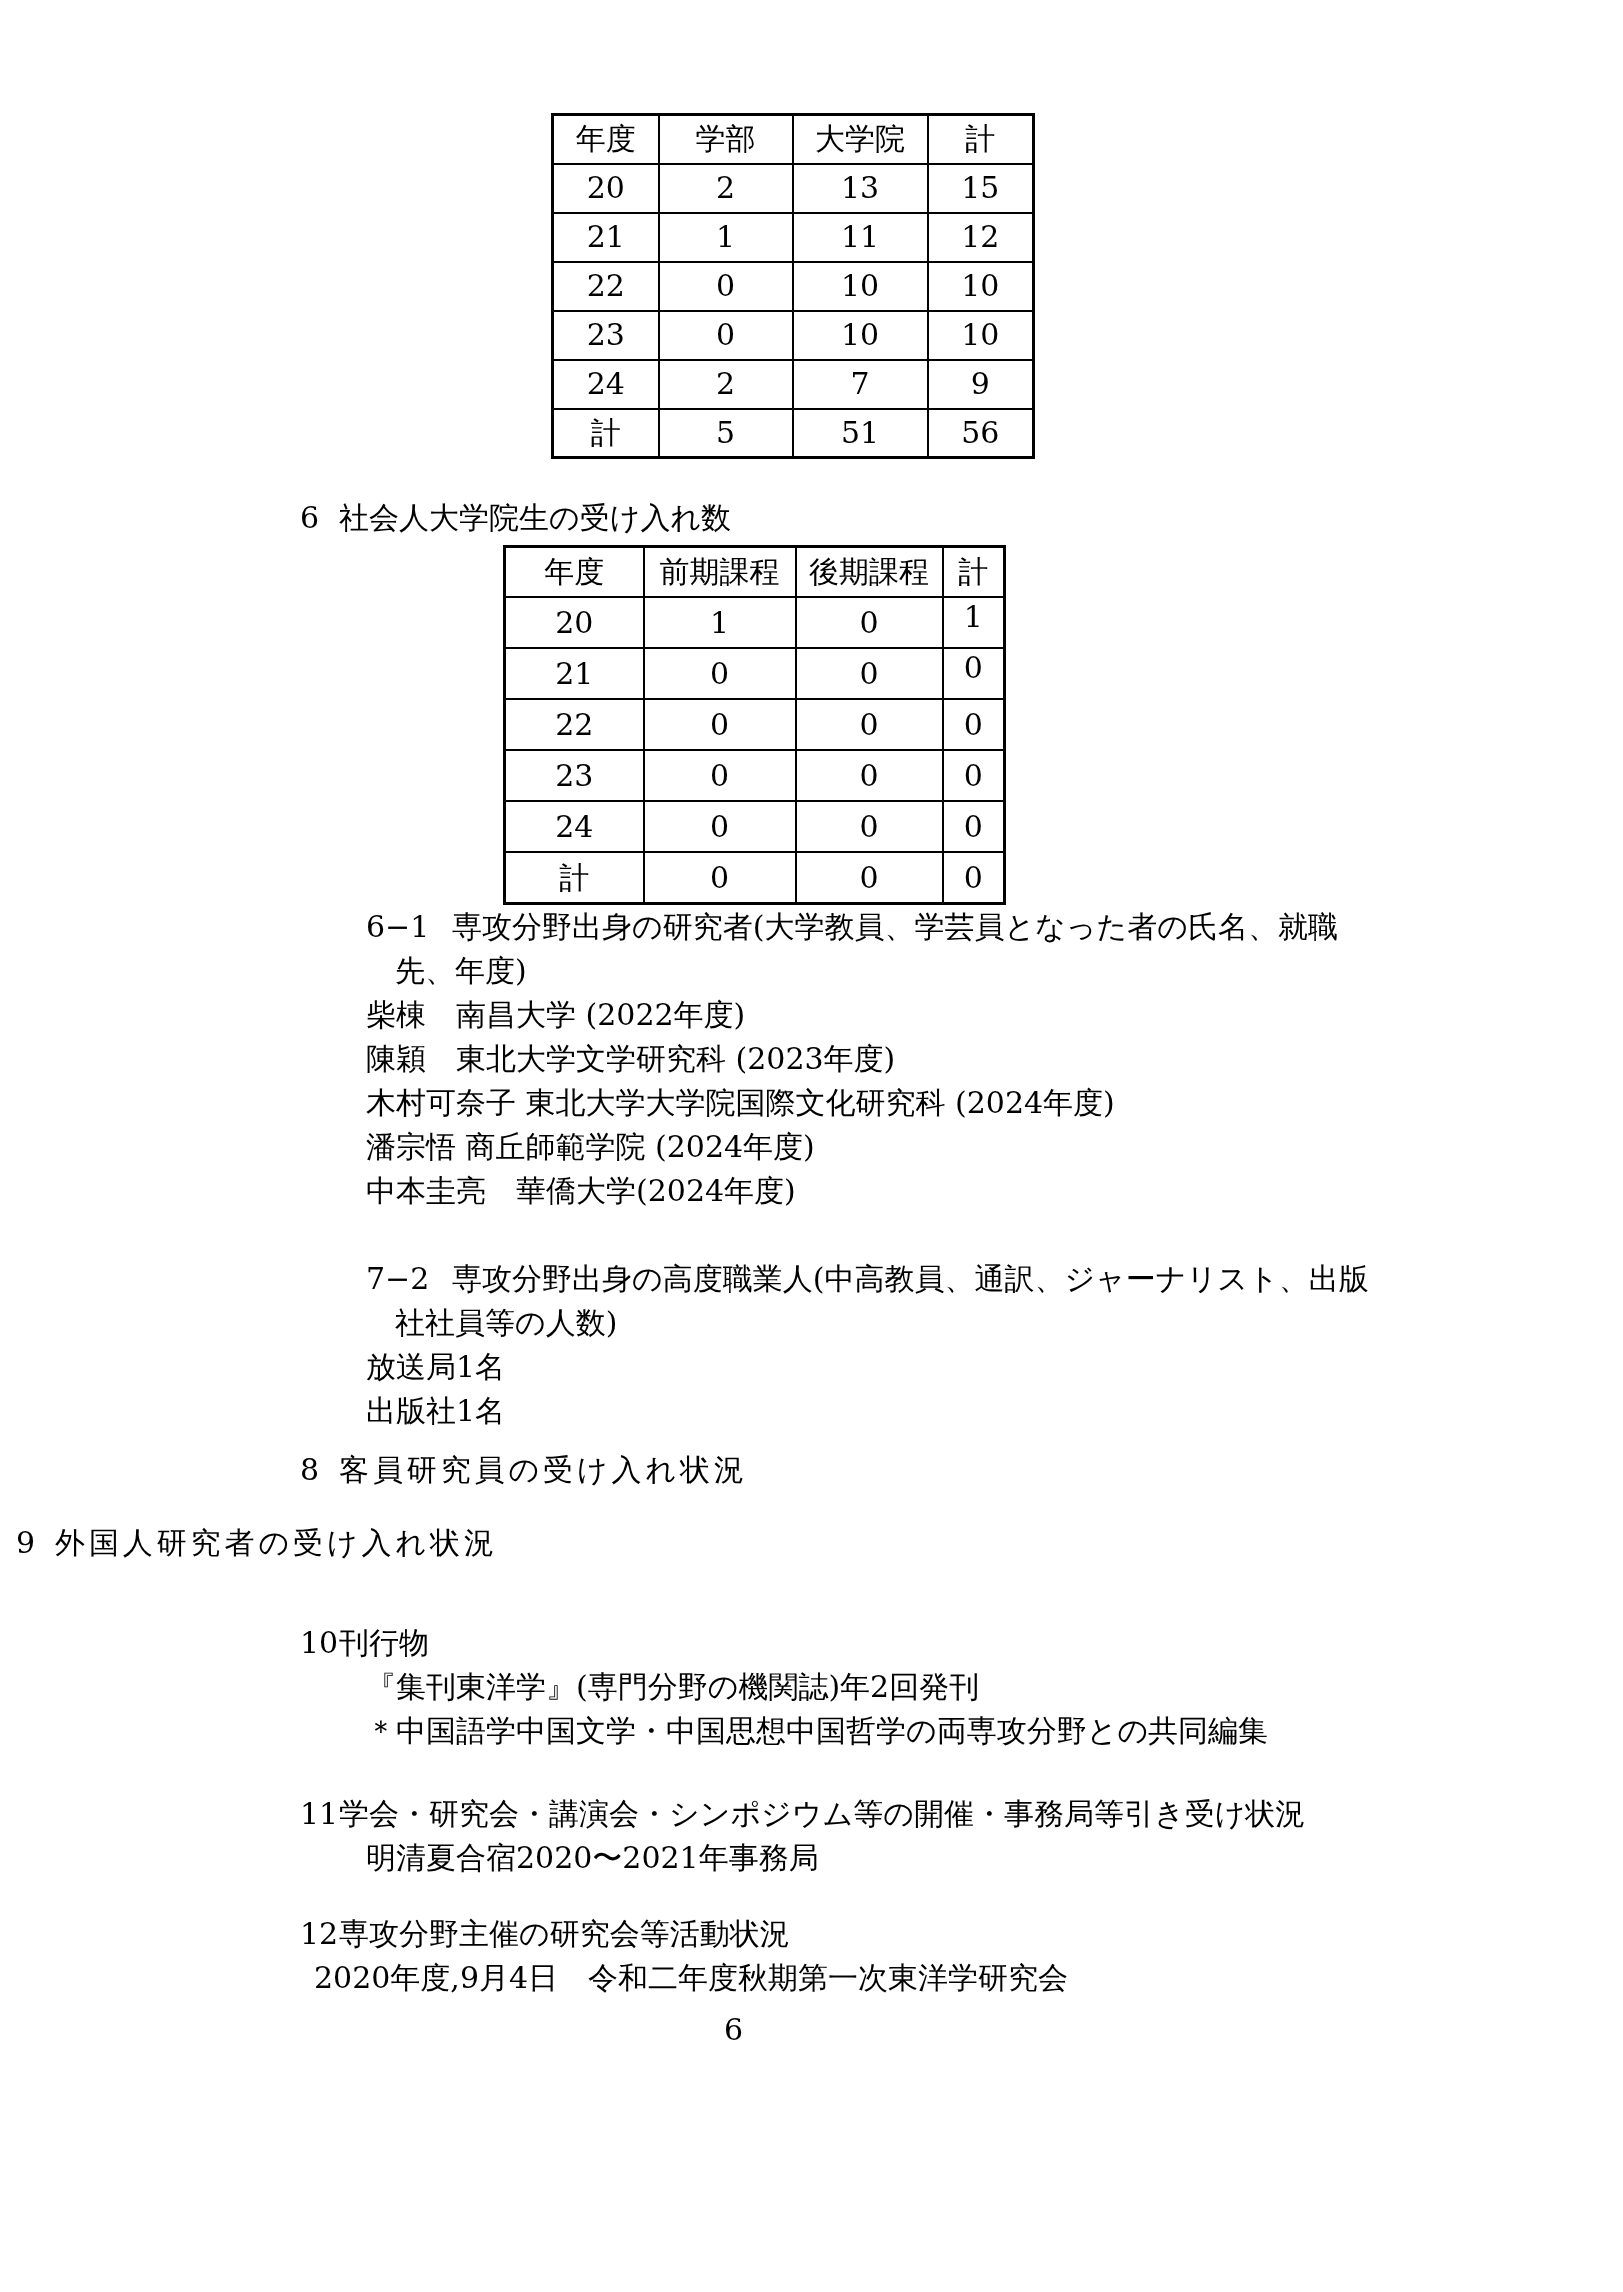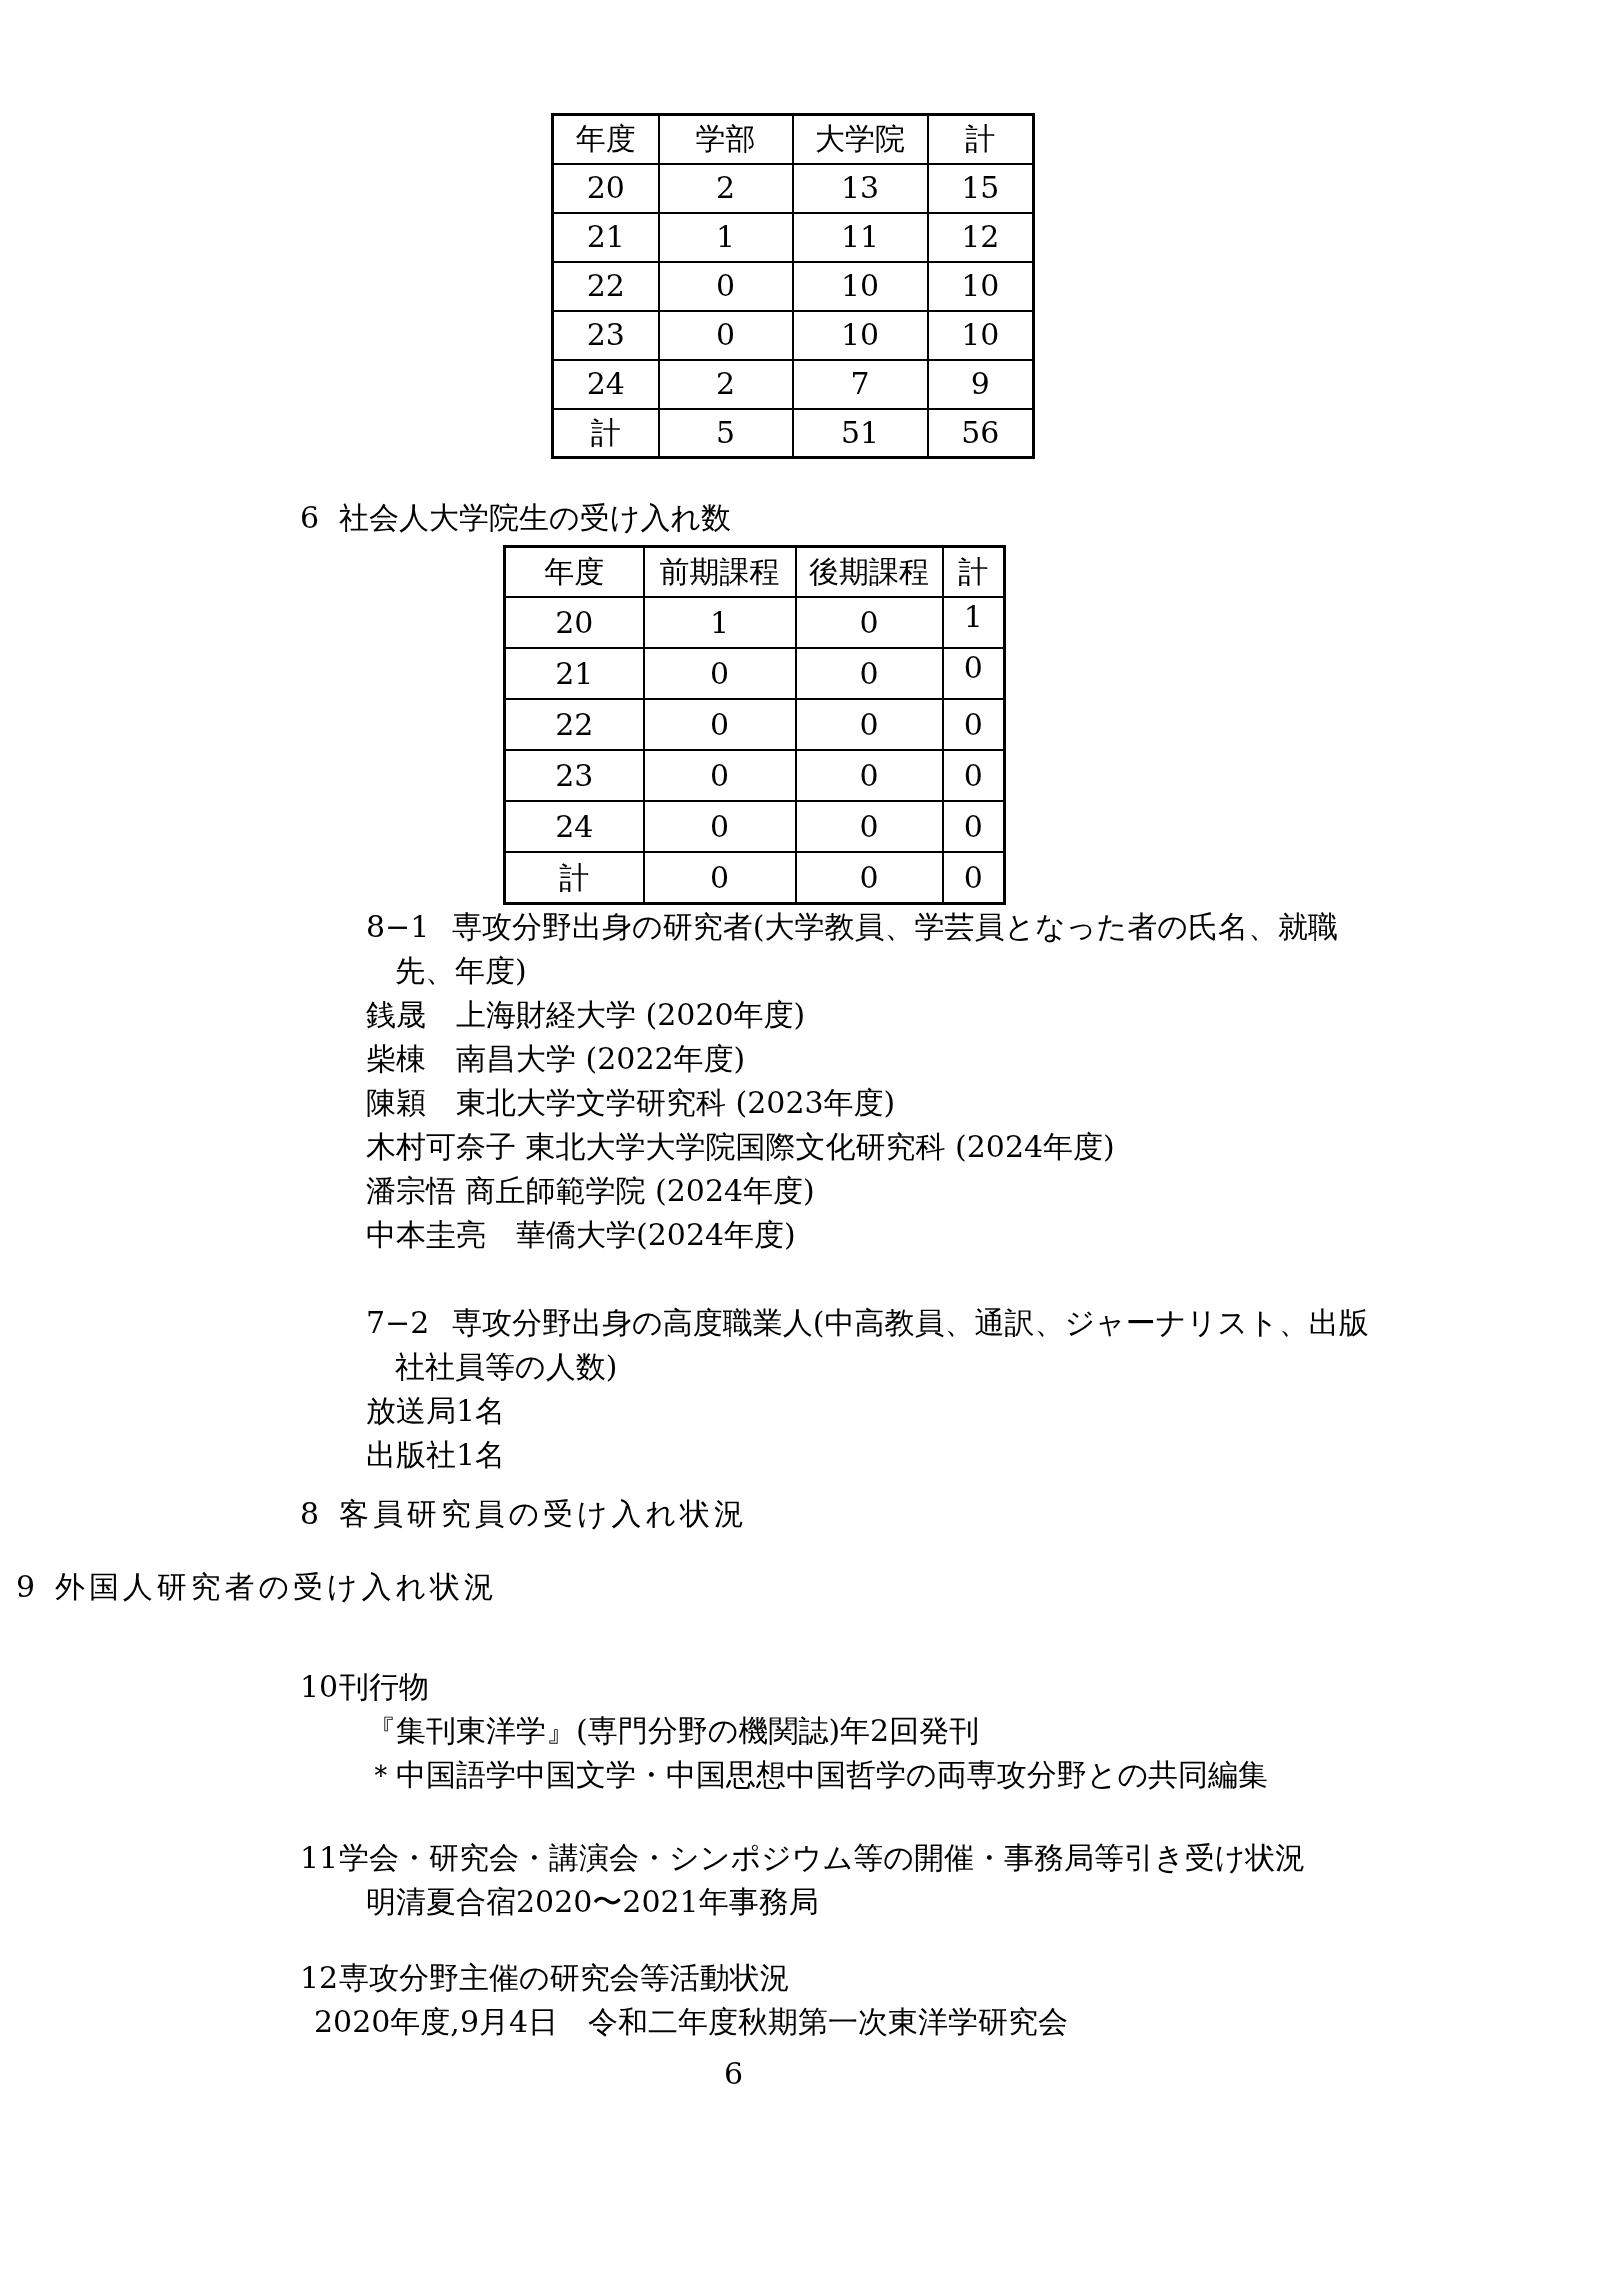--- a/index.html
+++ b/index.html
@@ -154,25 +154,24 @@
         <tr>
           <td>計</td>
           <td>0</td>
           <td>0</td>
           <td>0</td>
         </tr>
       </tbody>
   </table>
 
   <div class="sub">
-    <span class="num">8−1</span><span>専攻分野出身の研究者(大学教員、学芸員となった者の氏名、就職</span>
+    <span class="num">6−1</span><span>専攻分野出身の研究者(大学教員、学芸員となった者の氏名、就職</span>
   </div>
   <div class="cont">先、年度)</div>
 
-  <div class="plain">銭晟　上海財経大学 (2020年度)</div>
   <div class="plain">柴棟　南昌大学 (2022年度)</div>
   <div class="plain">陳穎　東北大学文学研究科 (2023年度)</div>
   <div class="plain">木村可奈子 東北大学大学院国際文化研究科 (2024年度)</div>
   <div class="plain">潘宗悟 商丘師範学院 (2024年度)</div>
   <div class="plain">中本圭亮　華僑大学(2024年度)</div>
 
   <div class="sub gap-s72">
     <span class="num">7−2</span><span>専攻分野出身の高度職業人(中高教員、通訳、ジャーナリスト、出版</span>
   </div>
   <div class="cont">社社員等の人数)</div>

